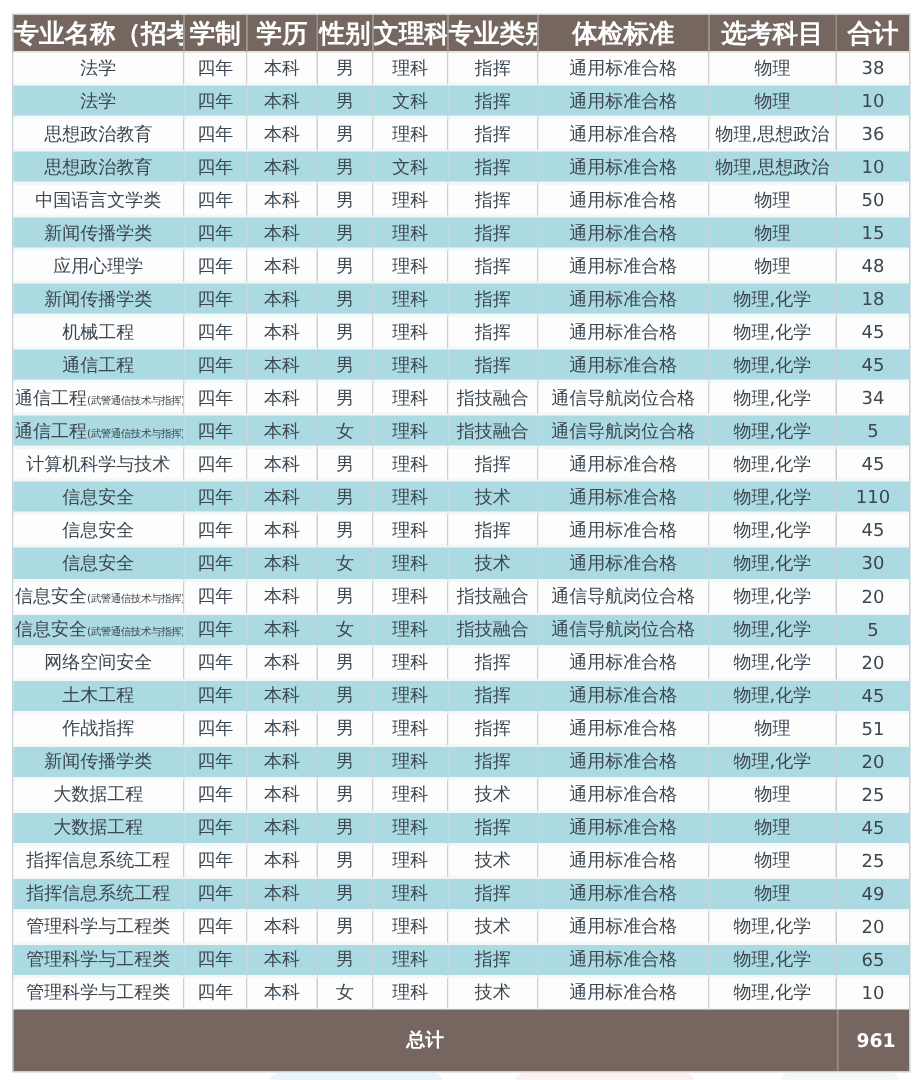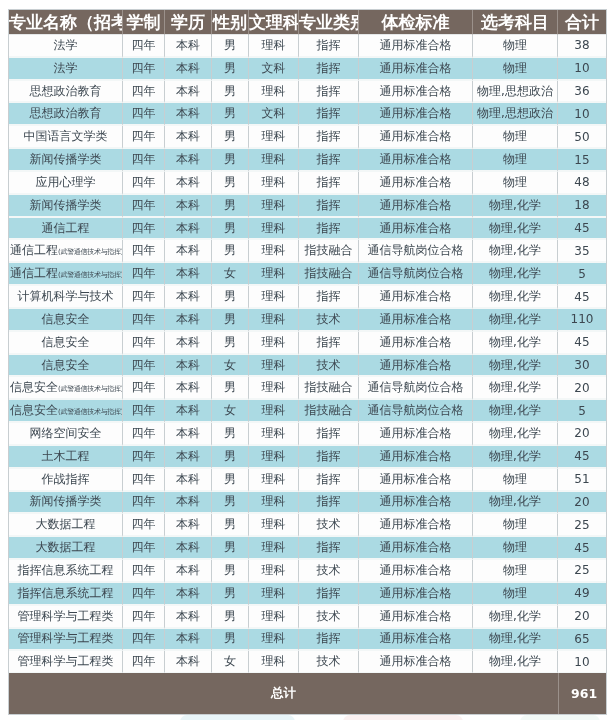--- a/index.html
+++ b/index.html
@@ -158,41 +158,52 @@
     <td><span class="major-text">新闻传播学类</span><span class="major-note"></span></td>
     <td>四年</td>
     <td>本科</td>
     <td>男</td>
     <td>理科</td>
     <td>指挥</td>
     <td>通用标准合格</td>
     <td>物理,化学</td>
     <td>18</td>
   </tr>
+        <tr>
+    <td><span class="major-text">机械工程</span><span class="major-note"></span></td>
+    <td>四年</td>
+    <td>本科</td>
+    <td>男</td>
+    <td>理科</td>
+    <td>指挥</td>
+    <td>通用标准合格</td>
+    <td>物理,化学</td>
+    <td>45</td>
+  </tr>
         <tr class="alt">
     <td><span class="major-text">通信工程</span><span class="major-note"></span></td>
     <td>四年</td>
     <td>本科</td>
     <td>男</td>
     <td>理科</td>
     <td>指挥</td>
     <td>通用标准合格</td>
     <td>物理,化学</td>
     <td>45</td>
   </tr>
         <tr>
     <td><span class="major-text">通信工程</span><span class="major-note">(武警通信技术与指挥)</span></td>
     <td>四年</td>
     <td>本科</td>
     <td>男</td>
     <td>理科</td>
     <td>指技融合</td>
     <td>通信导航岗位合格</td>
     <td>物理,化学</td>
-    <td>35</td>
+    <td>34</td>
   </tr>
         <tr class="alt">
     <td><span class="major-text">通信工程</span><span class="major-note">(武警通信技术与指挥)</span></td>
     <td>四年</td>
     <td>本科</td>
     <td>女</td>
     <td>理科</td>
     <td>指技融合</td>
     <td>通信导航岗位合格</td>
     <td>物理,化学</td>

